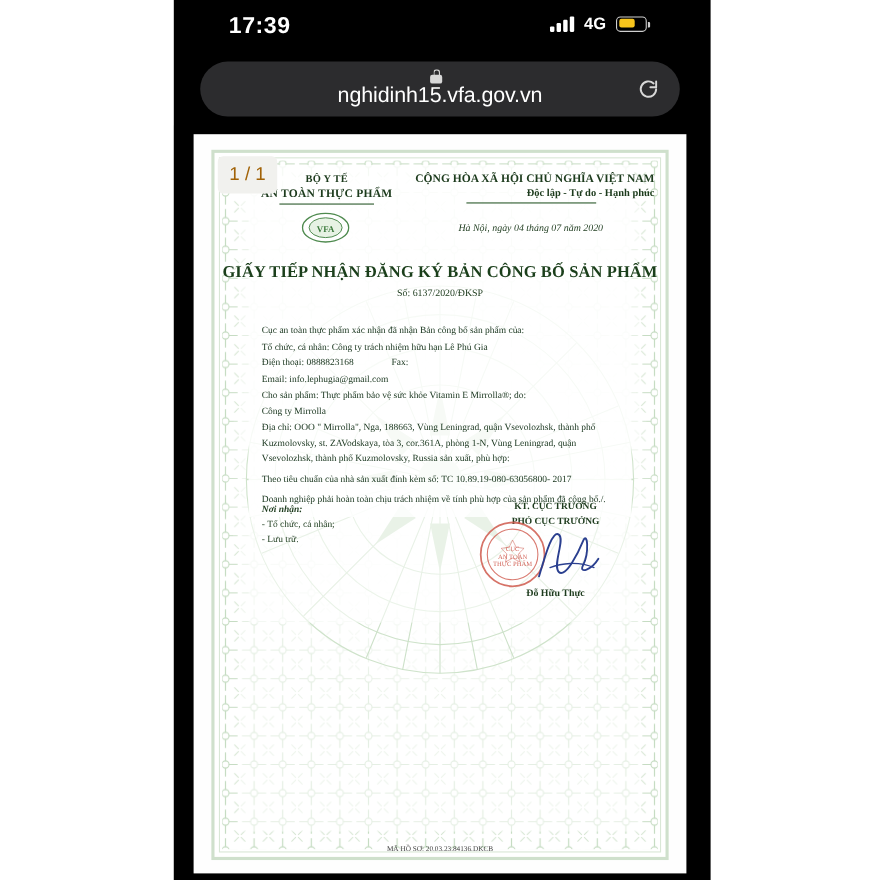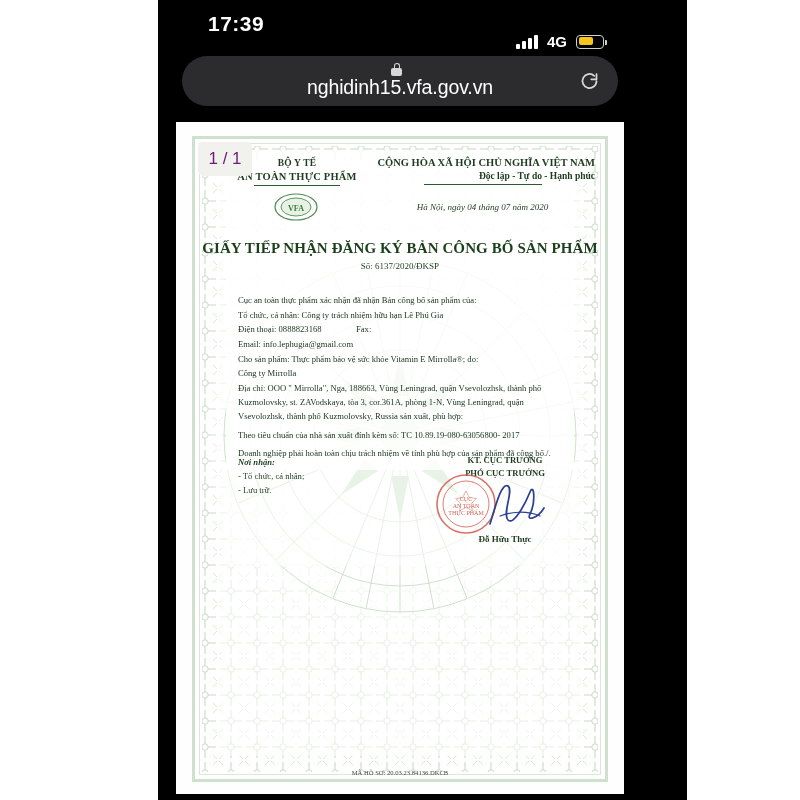--- a/index.html
+++ b/index.html
@@ -15,21 +15,21 @@
     position: relative;
     width: 800px;
     height: 800px;
     background: #ffffff;
   }
   
   .phone {
     position: absolute;
     left: 158px;
     top: 0px;
-    width: 529px;
+    width: 488px;
     height: 800px;
     background: #000000;
     overflow: hidden;
   }
   
   .statusbar {
     position: absolute;
     left: 0; top: 0;
     width: 484px;
     height: 50px;
@@ -38,25 +38,24 @@
   .status-time {
     position: absolute;
     left: 50px; top: 12px;
     font-size: 21px;
     font-weight: bold;
     letter-spacing: 0.5px;
     color: #ffffff;
   }
   .status-right {
     position: absolute;
-    right: 38px; top: 13px;
+    right: 54px; top: 13px;
     display: flex;
     align-items: center;
     gap: 9px;
-    margin-top: 20px;
   }
   .signal-dots {
     display: flex;
     align-items: flex-end;
     gap: 2.5px;
     height: 15px;
   }
   .signal-dots i {
     display: block;
     width: 3.5px;
@@ -164,21 +163,21 @@
   .page-badge {
     position: absolute;
     left: 22px; top: 20px;
     width: 54px; height: 34px;
     background: #f1f1ee;
     border-radius: 5px;
     display: flex;
     align-items: center;
     justify-content: center;
     font-size: 17px;
-    color: #701a75;
+    color: #a16207;
     z-index: 30;
   }
   
   .cert {
     position: absolute;
     left: 16px; top: 14px;
     width: 416px;
     height: 646px;
     background: #ffffff;
     overflow: hidden;

